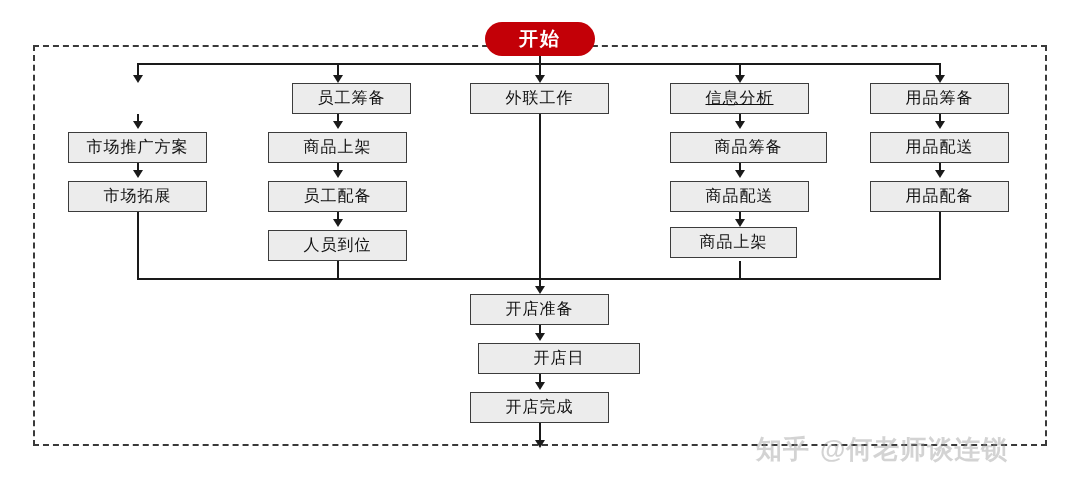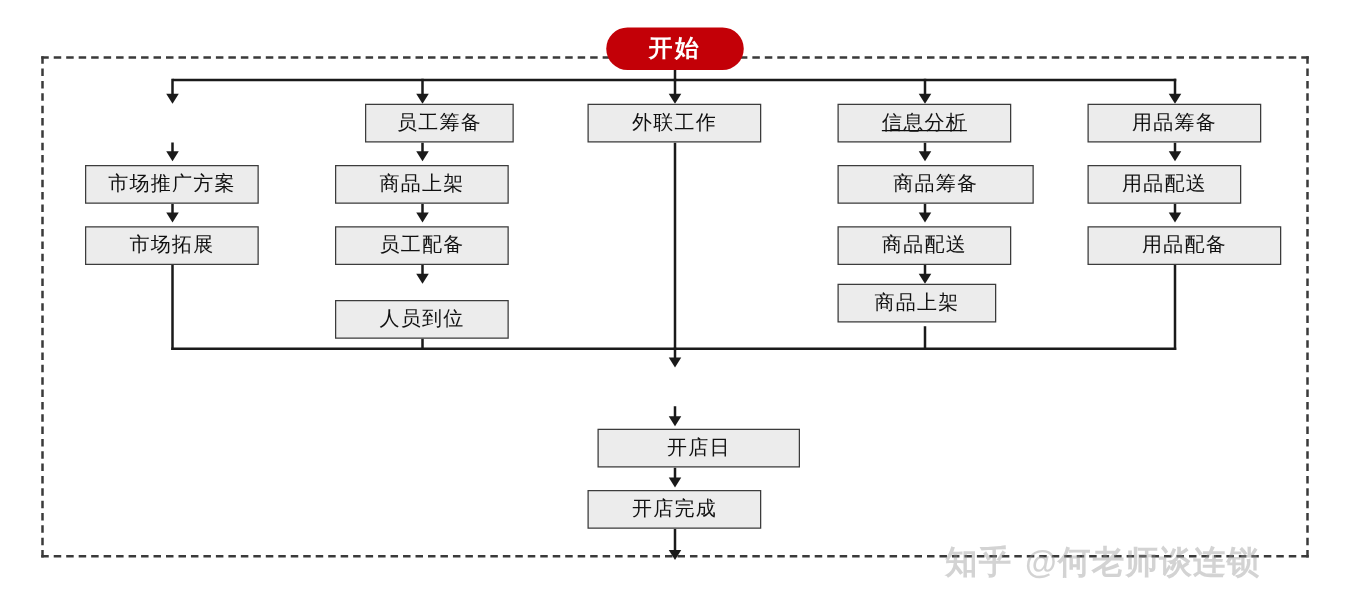--- a/index.html
+++ b/index.html
@@ -140,21 +140,21 @@
   <div class="arrow" style="left:333px; top:121px;"></div>
 
   <div class="box" style="left:268px; top:132px; width:139px;">商品上架</div>
   <div class="ln vl" style="left:337px; top:163px; height:8px;"></div>
   <div class="arrow" style="left:333px; top:170px;"></div>
 
   <div class="box" style="left:268px; top:181px; width:139px;">员工配备</div>
   <div class="ln vl" style="left:337px; top:212px; height:8px;"></div>
   <div class="arrow" style="left:333px; top:219px;"></div>
 
-  <div class="box" style="left:268px; top:240px; width:139px;">人员到位</div>
+  <div class="box" style="left:268px; top:230px; width:139px;">人员到位</div>
   <div class="ln vl" style="left:337px; top:261px; height:19px;"></div>
 
   <div class="box" style="left:470px; top:83px; width:139px;">外联工作</div>
   <div class="ln vl" style="left:539px; top:114px; height:166px;"></div>
 
   <div class="box" style="left:670px; top:83px; width:139px;text-decoration:underline;">信息分析</div>
   <div class="ln vl" style="left:739px; top:114px; height:8px;"></div>
   <div class="arrow" style="left:735px; top:121px;"></div>
 
   <div class="box" style="left:670px; top:132px; width:157px;">商品筹备</div>
@@ -165,31 +165,32 @@
   <div class="ln vl" style="left:739px; top:212px; height:8px;"></div>
   <div class="arrow" style="left:735px; top:219px;"></div>
 
   <div class="box" style="left:670px; top:227px; width:127px;">商品上架</div>
   <div class="ln vl" style="left:739px; top:261px; height:19px;"></div>
 
   <div class="box" style="left:870px; top:83px; width:139px;text-align:right;">用品筹备</div>
   <div class="ln vl" style="left:939px; top:114px; height:8px;"></div>
   <div class="arrow" style="left:935px; top:121px;"></div>
 
-  <div class="box" style="left:870px; top:132px; width:123px;">用品配送</div>
+  <div class="box" style="left:870px; top:132px; width:139px;">用品配送</div>
   <div class="ln vl" style="left:939px; top:163px; height:8px;"></div>
   <div class="arrow" style="left:935px; top:170px;"></div>
 
-  <div class="box" style="left:870px; top:181px; width:155px;">用品配备</div>
+  <div class="box" style="left:870px; top:181px; width:139px;">用品配备</div>
   <div class="ln vl" style="left:939px; top:212px; height:68px;"></div>
 
   <div class="ln hl" style="left:137px; top:278px; width:804px;"></div>
   <div class="ln vl" style="left:539px; top:278px; height:10px;"></div>
   <div class="arrow" style="left:535px; top:286px;"></div>
 
+  <div class="box" style="left:470px; top:294px; width:139px;">开店准备</div>
   <div class="ln vl" style="left:539px; top:325px; height:9px;"></div>
   <div class="arrow" style="left:535px; top:333px;"></div>
 
   <div class="box" style="left:478px; top:343px; width:162px;">开店日</div>
   <div class="ln vl" style="left:539px; top:374px; height:9px;"></div>
   <div class="arrow" style="left:535px; top:382px;"></div>
 
   <div class="box" style="left:470px; top:392px; width:139px;">开店完成</div>
   <div class="ln vl" style="left:539px; top:423px; height:19px;"></div>
   <div class="arrow" style="left:535px; top:440px;"></div>

